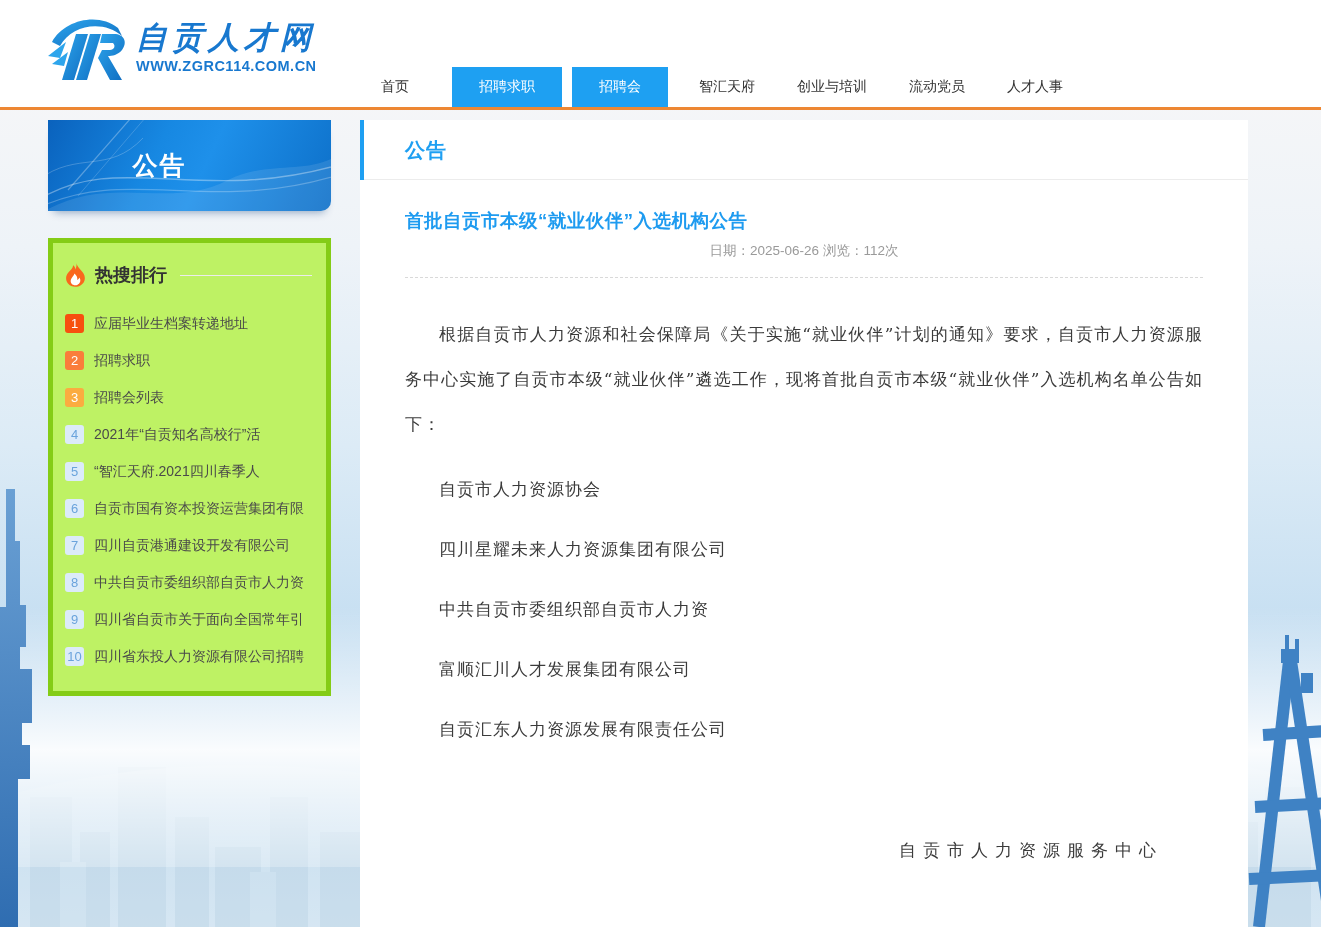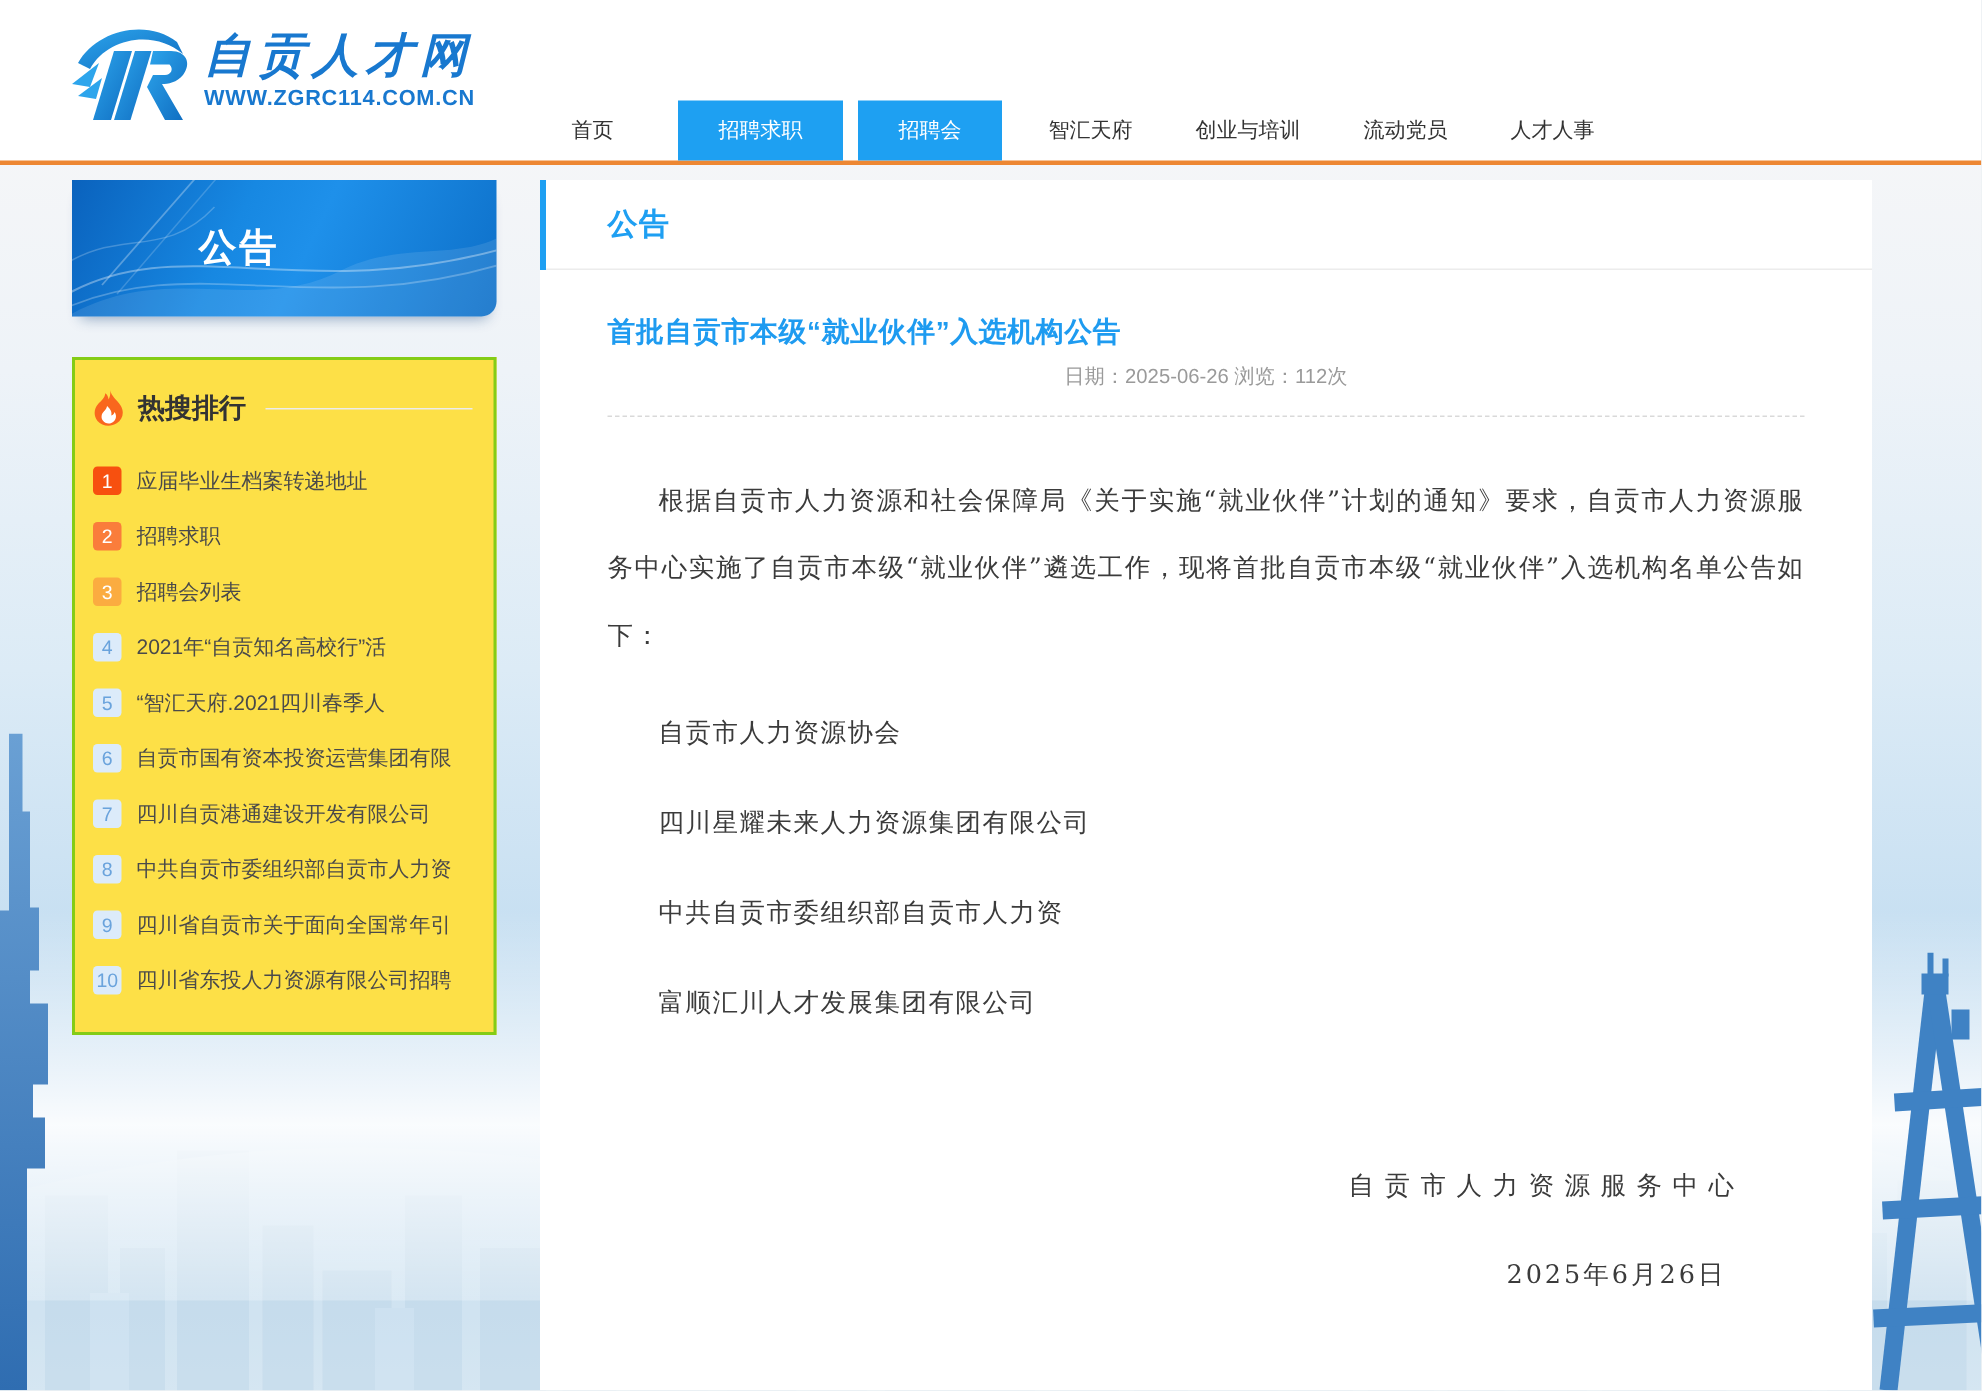--- a/index.html
+++ b/index.html
@@ -30,21 +30,21 @@
   .nav-item.tab { background:#1ea0f2; color:#fff; padding:0 27px; margin-right:10px; }
 
   
   .sidebar { position:absolute; left:48px; top:120px; width:283px; z-index:4; }
   .banner { position:relative; height:91px; overflow:hidden; border-radius:0 0 10px 0;
     background:linear-gradient(115deg,#0a62bd 0%,#1788e2 38%,#1e90ea 55%,#0d6fc8 100%);
     box-shadow:0 7px 9px -6px rgba(10,60,120,.45); }
   .banner svg { position:absolute; inset:0; }
   .banner-title { position:relative; z-index:2; color:#fff; font-size:25px; font-weight:bold;
     letter-spacing:2px; text-align:center; line-height:91px; padding-right:60px; }
-  .hot-panel { margin-top:27px; background:#fde047; border:2px solid #84cc16; padding-bottom:14px; }
+  .hot-panel { margin-top:27px; background:#bef264; border:5px solid #84cc16; padding-bottom:14px; }
   .hot-head { display:flex; align-items:center; gap:9px; padding:20px 14px 14px 12px; }
   .hot-title { font-size:18px; font-weight:bold; color:#333; white-space:nowrap; }
   .hot-head .rule { flex:1; border-top:1px solid #ececec; margin-left:4px; }
   .hot-list { padding:4px 12px 2px 12px; }
   .hot-item { display:flex; align-items:center; gap:10px; height:37px; cursor:pointer; }
   .rank-badge { min-width:19px; height:19px; padding:0 2px; border-radius:3px; font-size:13px;
     display:flex; align-items:center; justify-content:center; background:#dcebfa; color:#6aa3dc; }
   .hot-item:nth-child(1) .rank-badge { background:#f7500f; color:#fff; }
   .hot-item:nth-child(2) .rank-badge { background:#fa7d3b; color:#fff; }
   .hot-item:nth-child(3) .rank-badge { background:#fbac40; color:#fff; }
@@ -253,20 +253,20 @@
         <span>浏览：</span><span>112次</span>
       </div>
       <hr class="dashed-rule">
       <div class="article-body">
         <p class="intro">根据自贡市人力资源和社会保障局《关于实施“就业伙伴”计划的通知》要求，自贡市人力资源服务中心实施了自贡市本级“就业伙伴”遴选工作，现将首批自贡市本级“就业伙伴”入选机构名单公告如下：</p>
         <div class="org-list">
           <p class="org">自贡市人力资源协会</p>
           <p class="org">四川星耀未来人力资源集团有限公司</p>
           <p class="org">中共自贡市委组织部自贡市人力资</p>
           <p class="org">富顺汇川人才发展集团有限公司</p>
+          <p class="org">自贡汇东人力资源发展有限责任公司</p>
         </div>
         <p class="signature">自贡市人力资源服务中心</p>
-        <p class="pub-date">2025年6月26日</p>
       </div>
     </div>
   </main>
 
 </div>
 
 </body></html>

